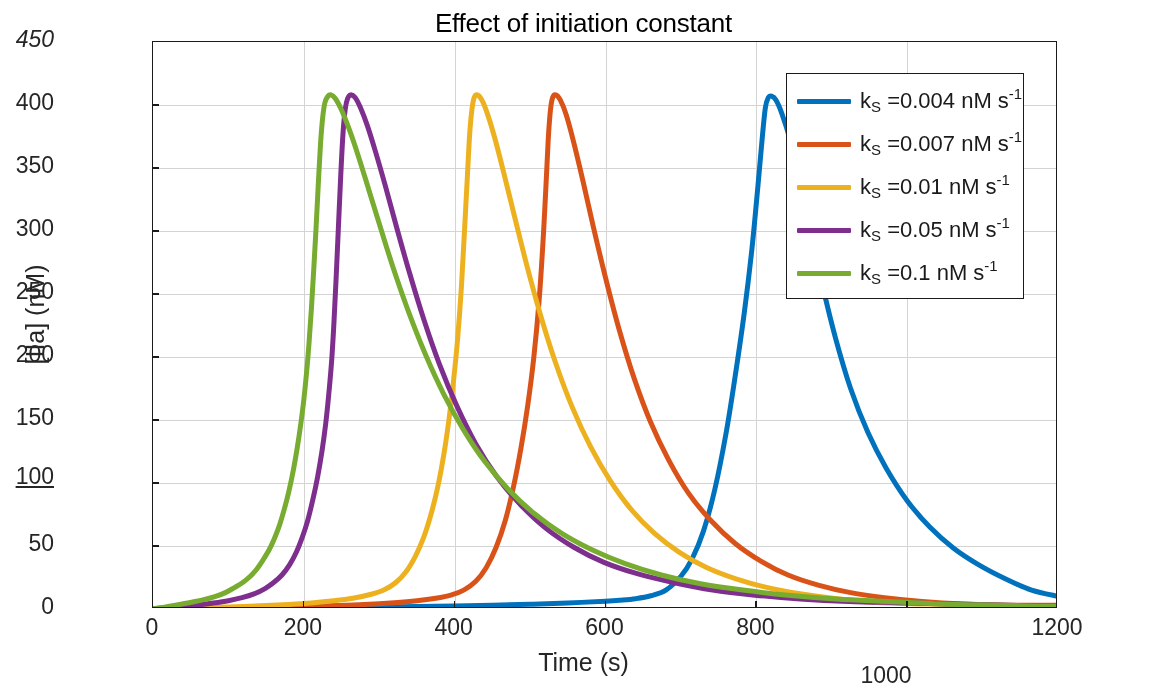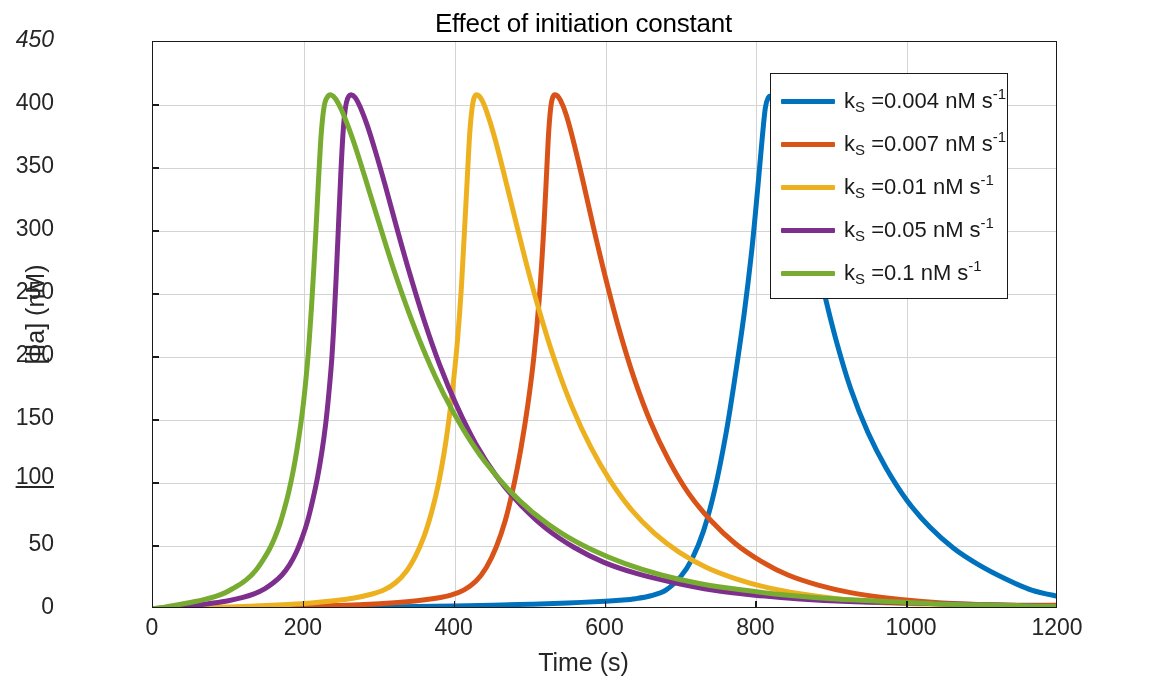--- a/index.html
+++ b/index.html
@@ -70,21 +70,21 @@
     text-align:center;
     font-size:25px;
     color:#262626;
     transform:rotate(-90deg);
     transform-origin:center center;
     white-space:nowrap;
   }
 
   #legend{
     position:absolute;
-    left:770px;top:73px;
+    left:786px;top:73px;
     width:238px;height:226px;
     background:#ffffff;
     border:1.4px solid #1a1a1a;
     box-sizing:border-box;
     padding:10px;
     text-align:right;
   }
   .legend-row{
     position:absolute;
     left:10px;
@@ -161,21 +161,21 @@
   <div id="x-ticks">
       <div class="xtick-label" style="left: 152px;">0</div>
       <div class="xtick-label" style="left: 302.833px;">200</div>
       <div class="tick-mark-x" style="left: 302.833px;"></div>
       <div class="xtick-label" style="left: 453.667px;">400</div>
       <div class="tick-mark-x" style="left: 453.667px;"></div>
       <div class="xtick-label" style="left: 604.5px;">600</div>
       <div class="tick-mark-x" style="left: 604.5px;"></div>
       <div class="xtick-label" style="left: 755.333px;">800</div>
       <div class="tick-mark-x" style="left: 755.333px;"></div>
-      <div class="xtick-label" style="left: 911px;">1000</div>
+      <div class="xtick-label" style="left: 886px; margin-top: 48px;">1000</div>
       <div class="tick-mark-x" style="left: 906.167px;"></div>
       <div class="xtick-label" style="left: 1057px;">1200</div>
     </div>
 
   <div id="xlabel">Time (s)</div>
   <div id="ylabel">[IIa] (nM)</div>
 
   <div id="legend">
       <div class="legend-row" style="top: 11px;">
         <span class="legend-swatch" style="background: rgb(0, 114, 189);"></span>

